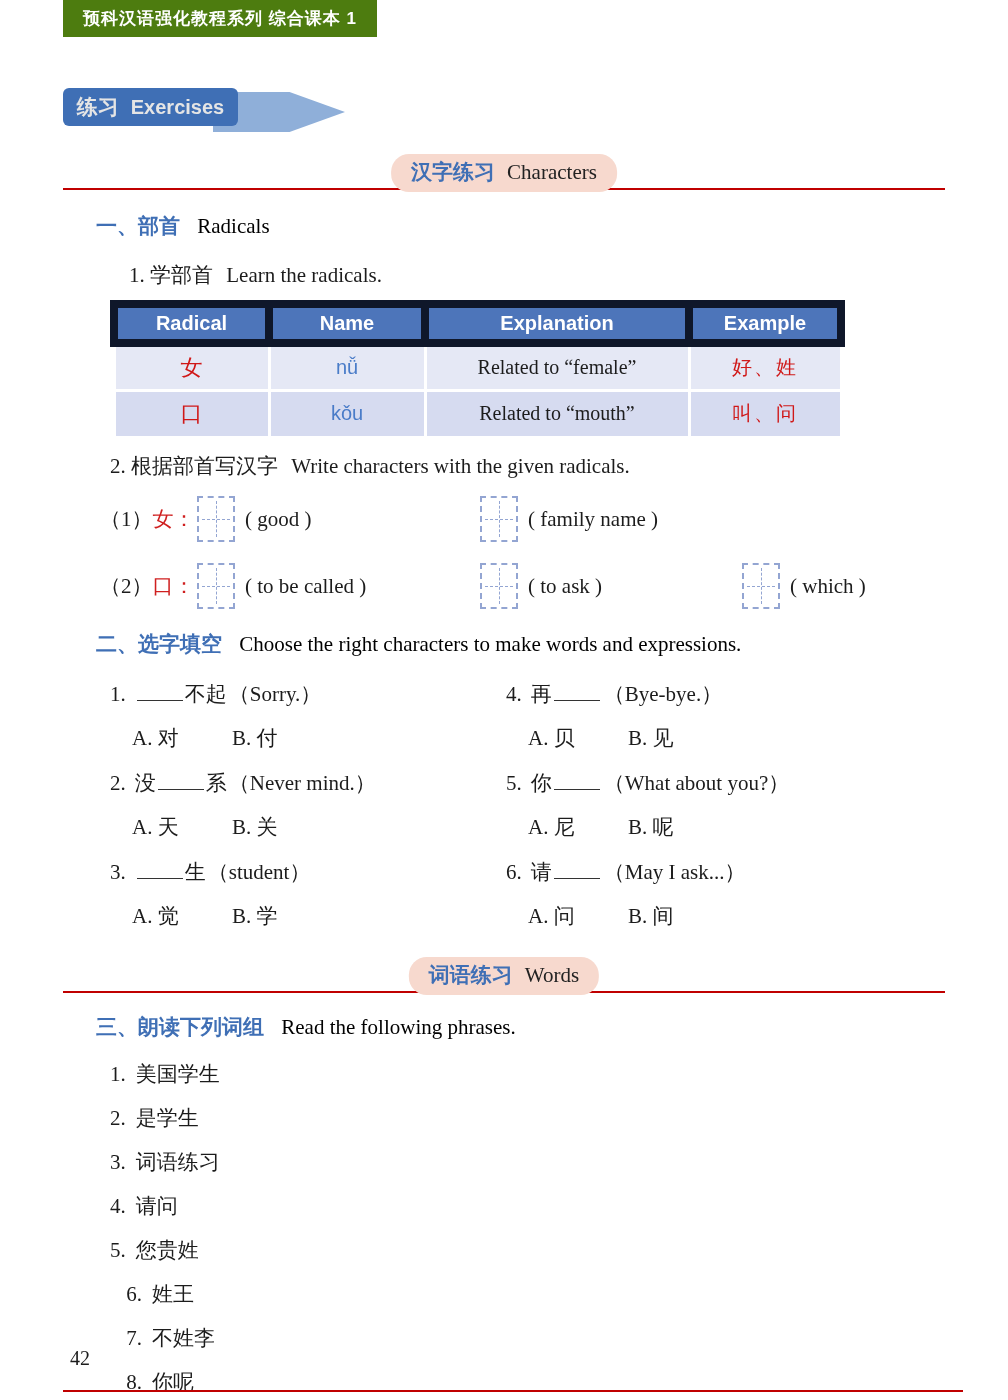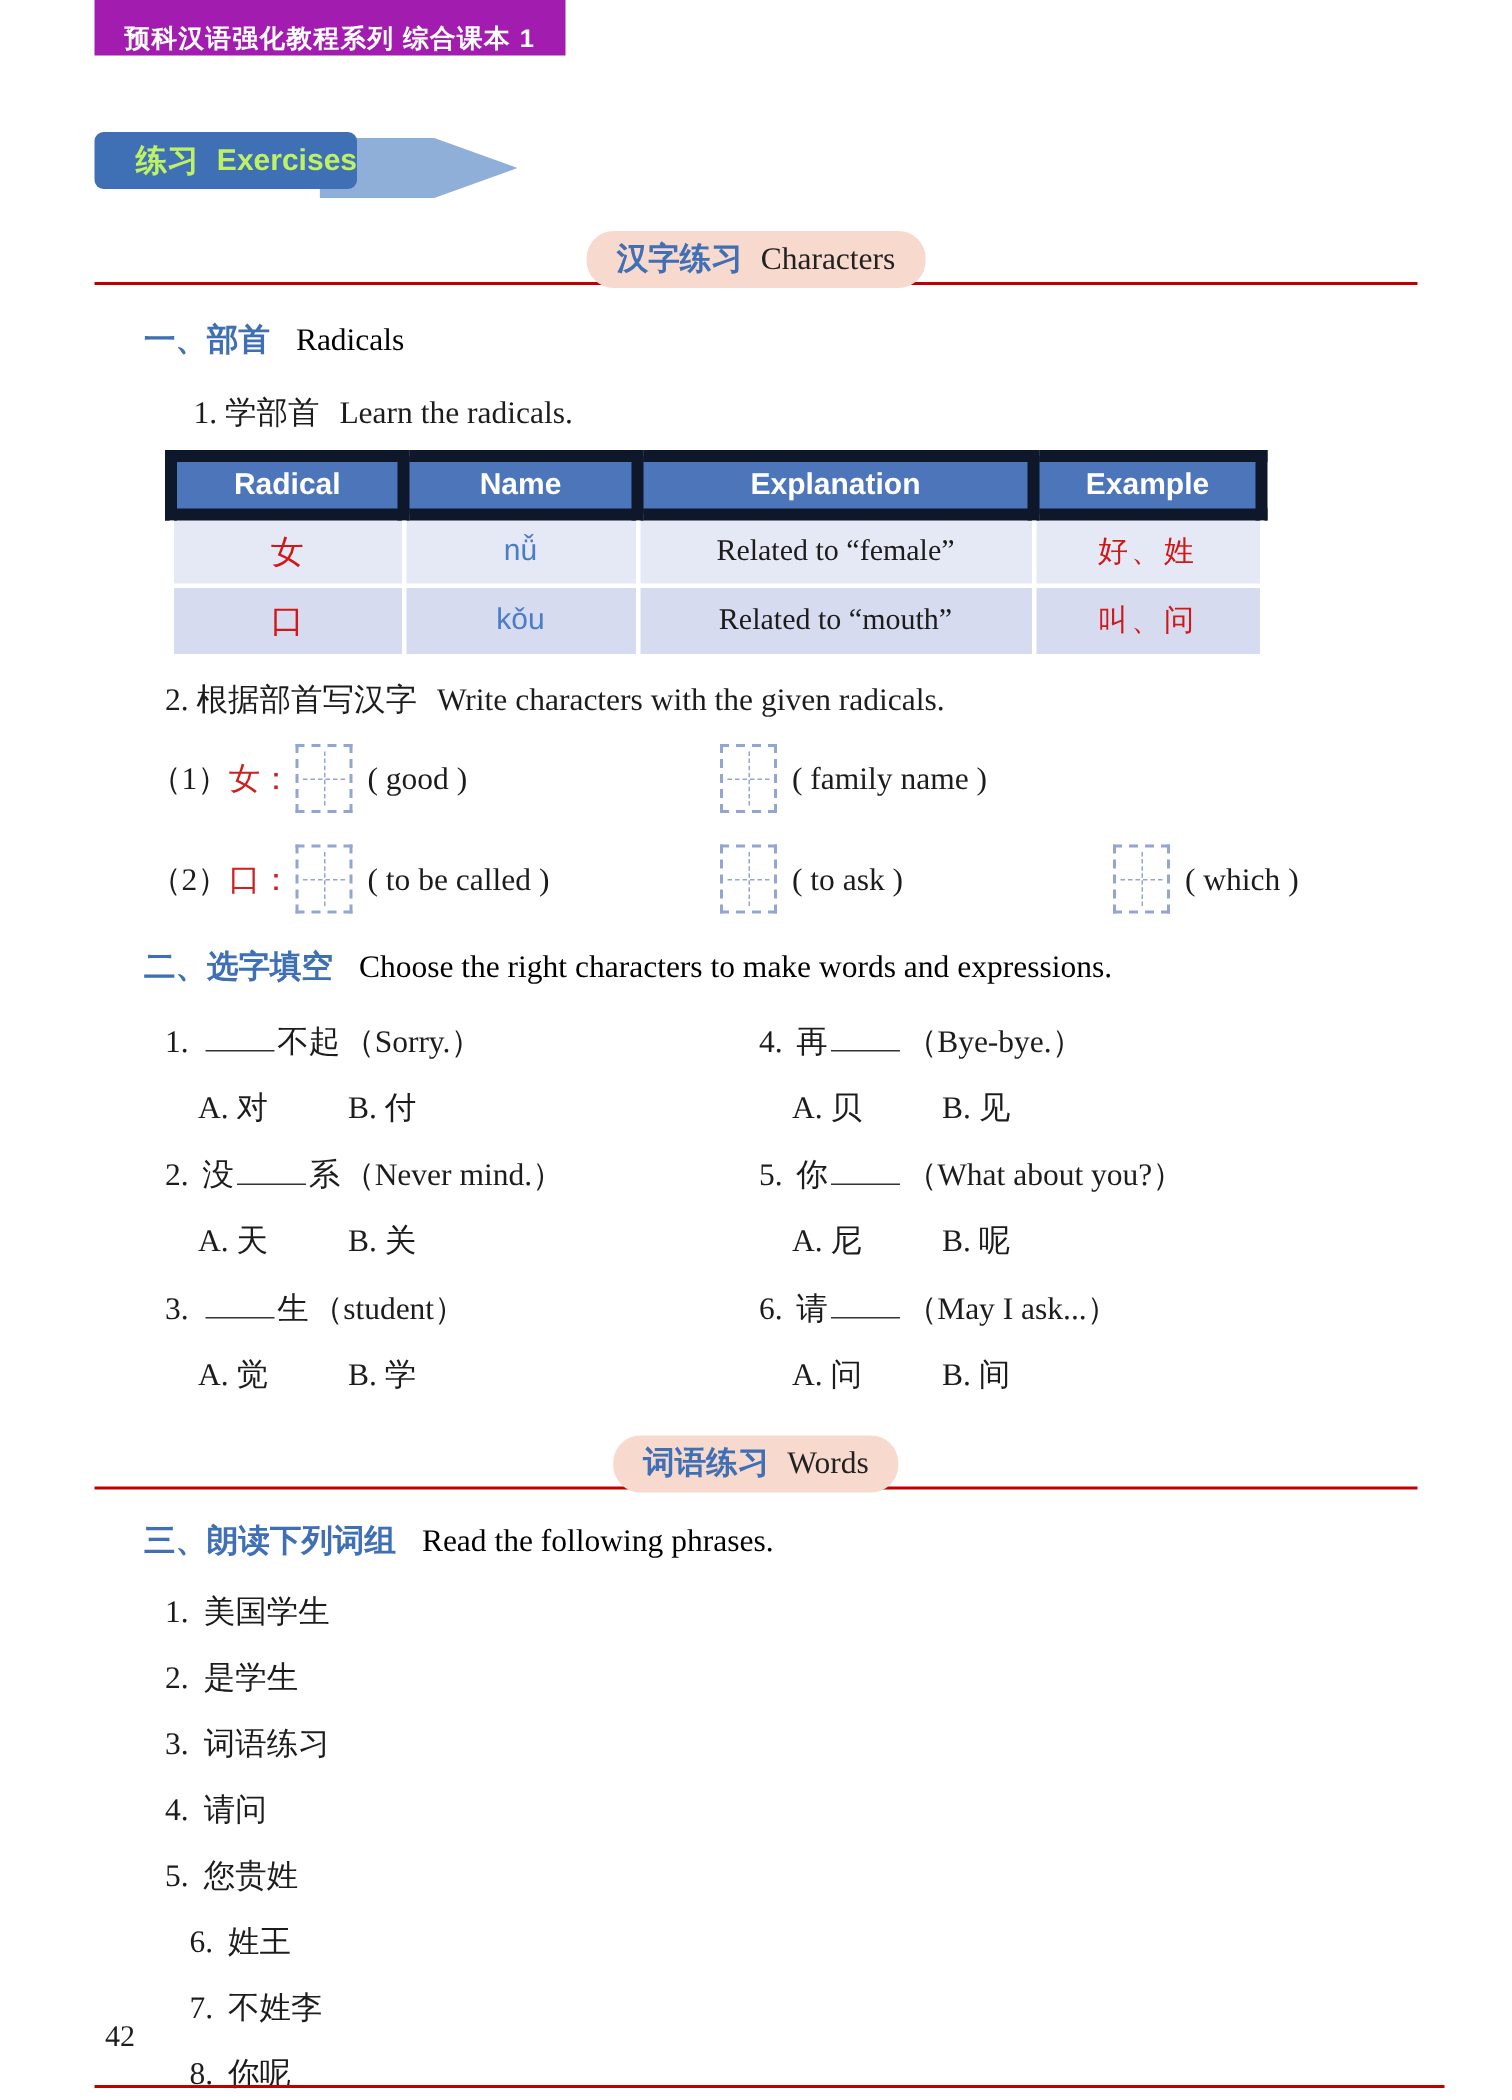--- a/index.html
+++ b/index.html
@@ -8,38 +8,38 @@
     width:1008px; height:1400px;
     font-family:"Liberation Serif", serif;
     color:#1c1c1c;
     position:relative;
   }
   .page { position:relative; width:1008px; height:1400px; background:#fff; overflow:hidden; }
 
   
   .book-banner {
     position:absolute; top:0; left:63px; height:37px;
-    background:#a21caf; color:#fff;
-    display:flex; align-items:flex-end; padding:0 20px;
+    background:#4d7c0f; color:#fff;
+    display:flex; align-items:center; padding:0 20px;
     font-family:"Liberation Sans", sans-serif;
     font-weight:bold; font-size:17px; letter-spacing:1px;
   }
 
   
   .ex-banner { position:absolute; top:88px; left:63px; width:240px; height:44px; }
   .ex-arrow {
     position:absolute; left:150px; top:4px; width:132px; height:40px;
     background:#8fafd9;
     clip-path:polygon(0 0, 58% 0, 100% 50%, 58% 100%, 0 100%);
   }
   .ex-rect {
     position:absolute; left:0; top:0; width:175px; height:38px;
     background:#3f6fb5; border-radius:6px;
-    display:flex; align-items:center; justify-content:flex-end; gap:12px;
-    color:#bef264; font-family:"Liberation Sans", sans-serif; font-weight:bold;
+    display:flex; align-items:center; justify-content:center; gap:12px;
+    color:#e5e5e5; font-family:"Liberation Sans", sans-serif; font-weight:bold;
   }
   .ex-rect .zh { font-size:21px; }
   .ex-rect .en { font-size:20px; }
 
   
   .divider { position:absolute; left:63px; width:882px; height:40px; }
   .divider .rule { position:absolute; left:0; right:0; top:34px; height:2px; background:#c00000; }
   .pill {
     position:absolute; left:50%; transform:translateX(-50%); top:0;
     background:#f7d9ce; border-radius:18px; padding:4px 20px 6px;

